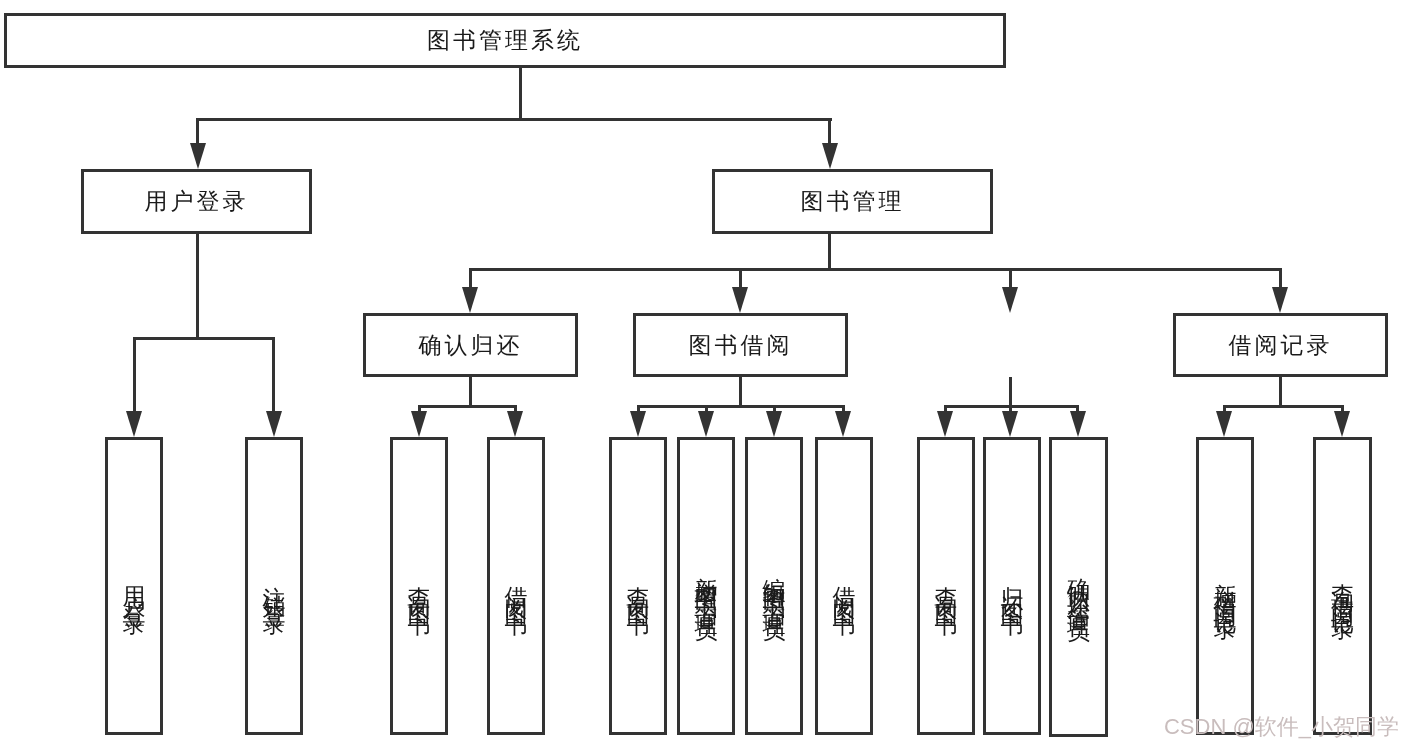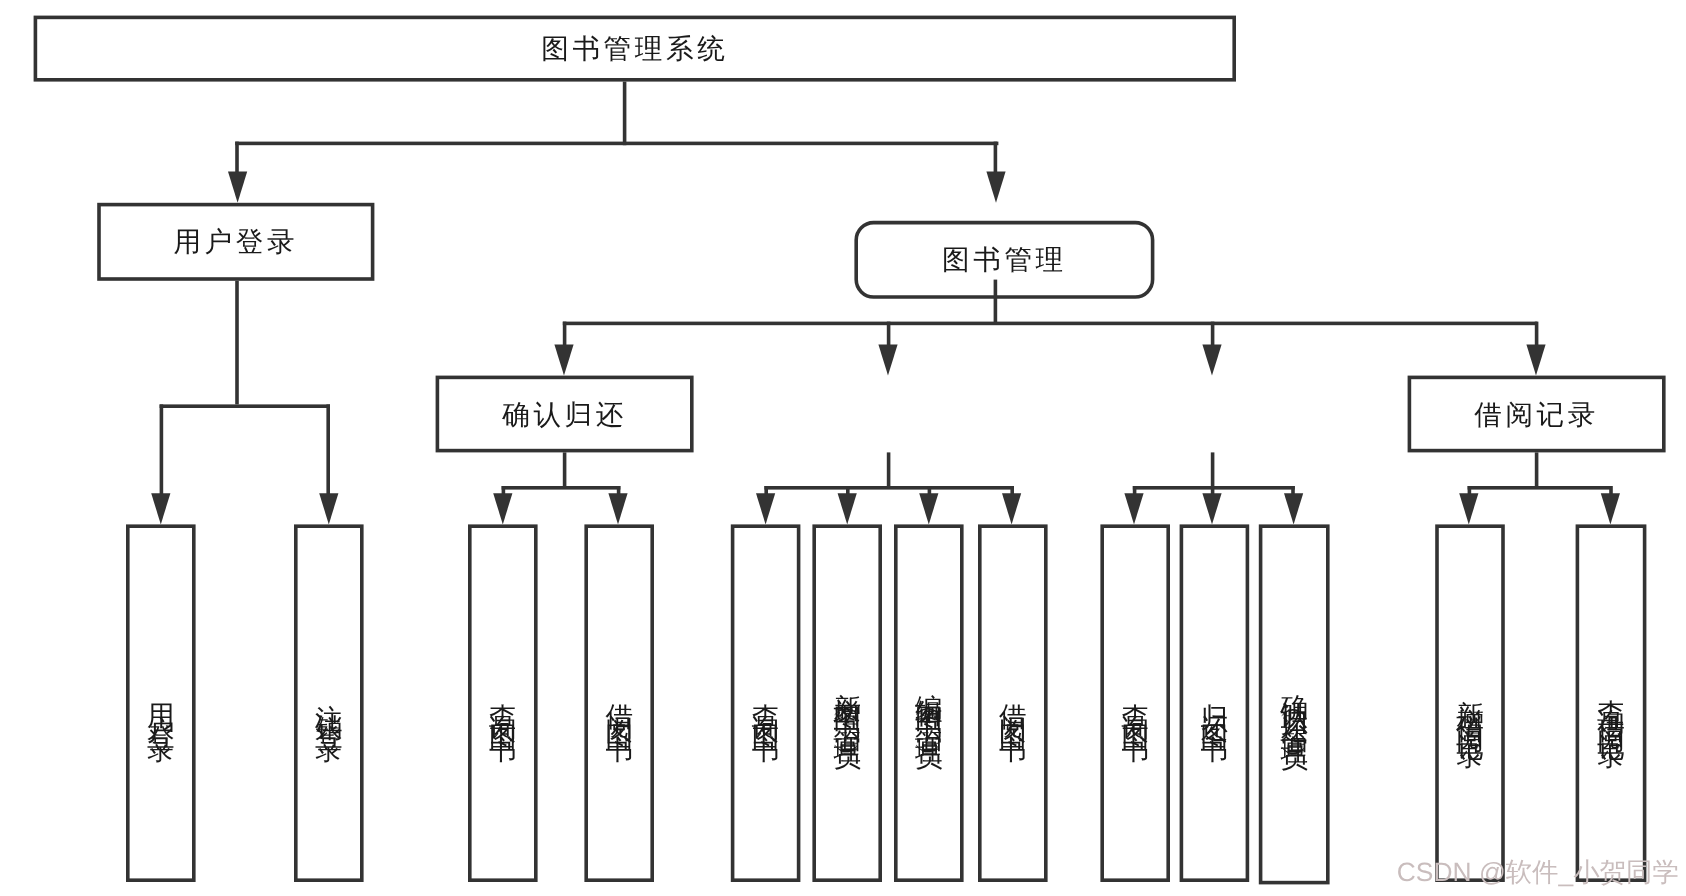--- a/index.html
+++ b/index.html
@@ -35,35 +35,35 @@
   .watermark{
     position:absolute;right:6px;bottom:5px;
     font-size:22px;color:var(--watermark-color);white-space:nowrap;
   }
 </style>
 </head>
 <body>
 
 <div class="canvas">
 
-  <div class="box" style="left:28px;top:13px;width:1002px;height:55px;">
+  <div class="box" style="left:4px;top:13px;width:1002px;height:55px;">
     <span class="hlabel">图书管理系统</span>
   </div>
 
   <div class="line" style="left:519px;top:68px;width:3px;height:53px;"></div>
   <div class="line" style="left:196px;top:118px;width:636px;height:3px;"></div>
   <div class="line" style="left:196px;top:118px;width:3px;height:28px;"></div>
   <div class="arr" style="left:190px;top:143px;"></div>
   <div class="line" style="left:828px;top:118px;width:3px;height:28px;"></div>
   <div class="arr" style="left:822px;top:143px;"></div>
 
   <div class="box" style="left:81px;top:169px;width:231px;height:65px;">
     <span class="hlabel">用户登录</span>
   </div>
-  <div class="box" style="left:712px;top:184px;width:250px;height:65px;border-radius:16px;">
+  <div class="box" style="left:712px;top:169px;width:281px;height:65px;">
     <span class="hlabel">图书管理</span>
   </div>
 
   <div class="line" style="left:196px;top:234px;width:3px;height:103px;"></div>
   <div class="line" style="left:133px;top:337px;width:142px;height:3px;"></div>
   <div class="line" style="left:133px;top:337px;width:3px;height:76px;"></div>
   <div class="arr" style="left:126px;top:411px;"></div>
   <div class="line" style="left:272px;top:337px;width:3px;height:76px;"></div>
   <div class="arr" style="left:266px;top:411px;"></div>
 
@@ -73,20 +73,23 @@
   <div class="arr" style="left:462px;top:287px;"></div>
   <div class="line" style="left:739px;top:268px;width:3px;height:21px;"></div>
   <div class="arr" style="left:732px;top:287px;"></div>
   <div class="line" style="left:1009px;top:268px;width:3px;height:21px;"></div>
   <div class="arr" style="left:1002px;top:287px;"></div>
   <div class="line" style="left:1279px;top:268px;width:3px;height:21px;"></div>
   <div class="arr" style="left:1272px;top:287px;"></div>
 
   <div class="box" style="left:363px;top:313px;width:215px;height:64px;">
     <span class="hlabel">确认归还</span>
+  </div>
+  <div class="box" style="left:633px;top:313px;width:215px;height:64px;">
+    <span class="hlabel">图书借阅</span>
   </div>
   <div class="box" style="left:1173px;top:313px;width:215px;height:64px;align-items:center;">
     <span class="hlabel">借阅记录</span>
   </div>
 
   <div class="line" style="left:469px;top:377px;width:3px;height:29px;"></div>
   <div class="line" style="left:418px;top:405px;width:99px;height:3px;"></div>
   <div class="line" style="left:418px;top:405px;width:3px;height:8px;"></div>
   <div class="arr" style="left:411px;top:411px;"></div>
   <div class="line" style="left:514px;top:405px;width:3px;height:8px;"></div>

